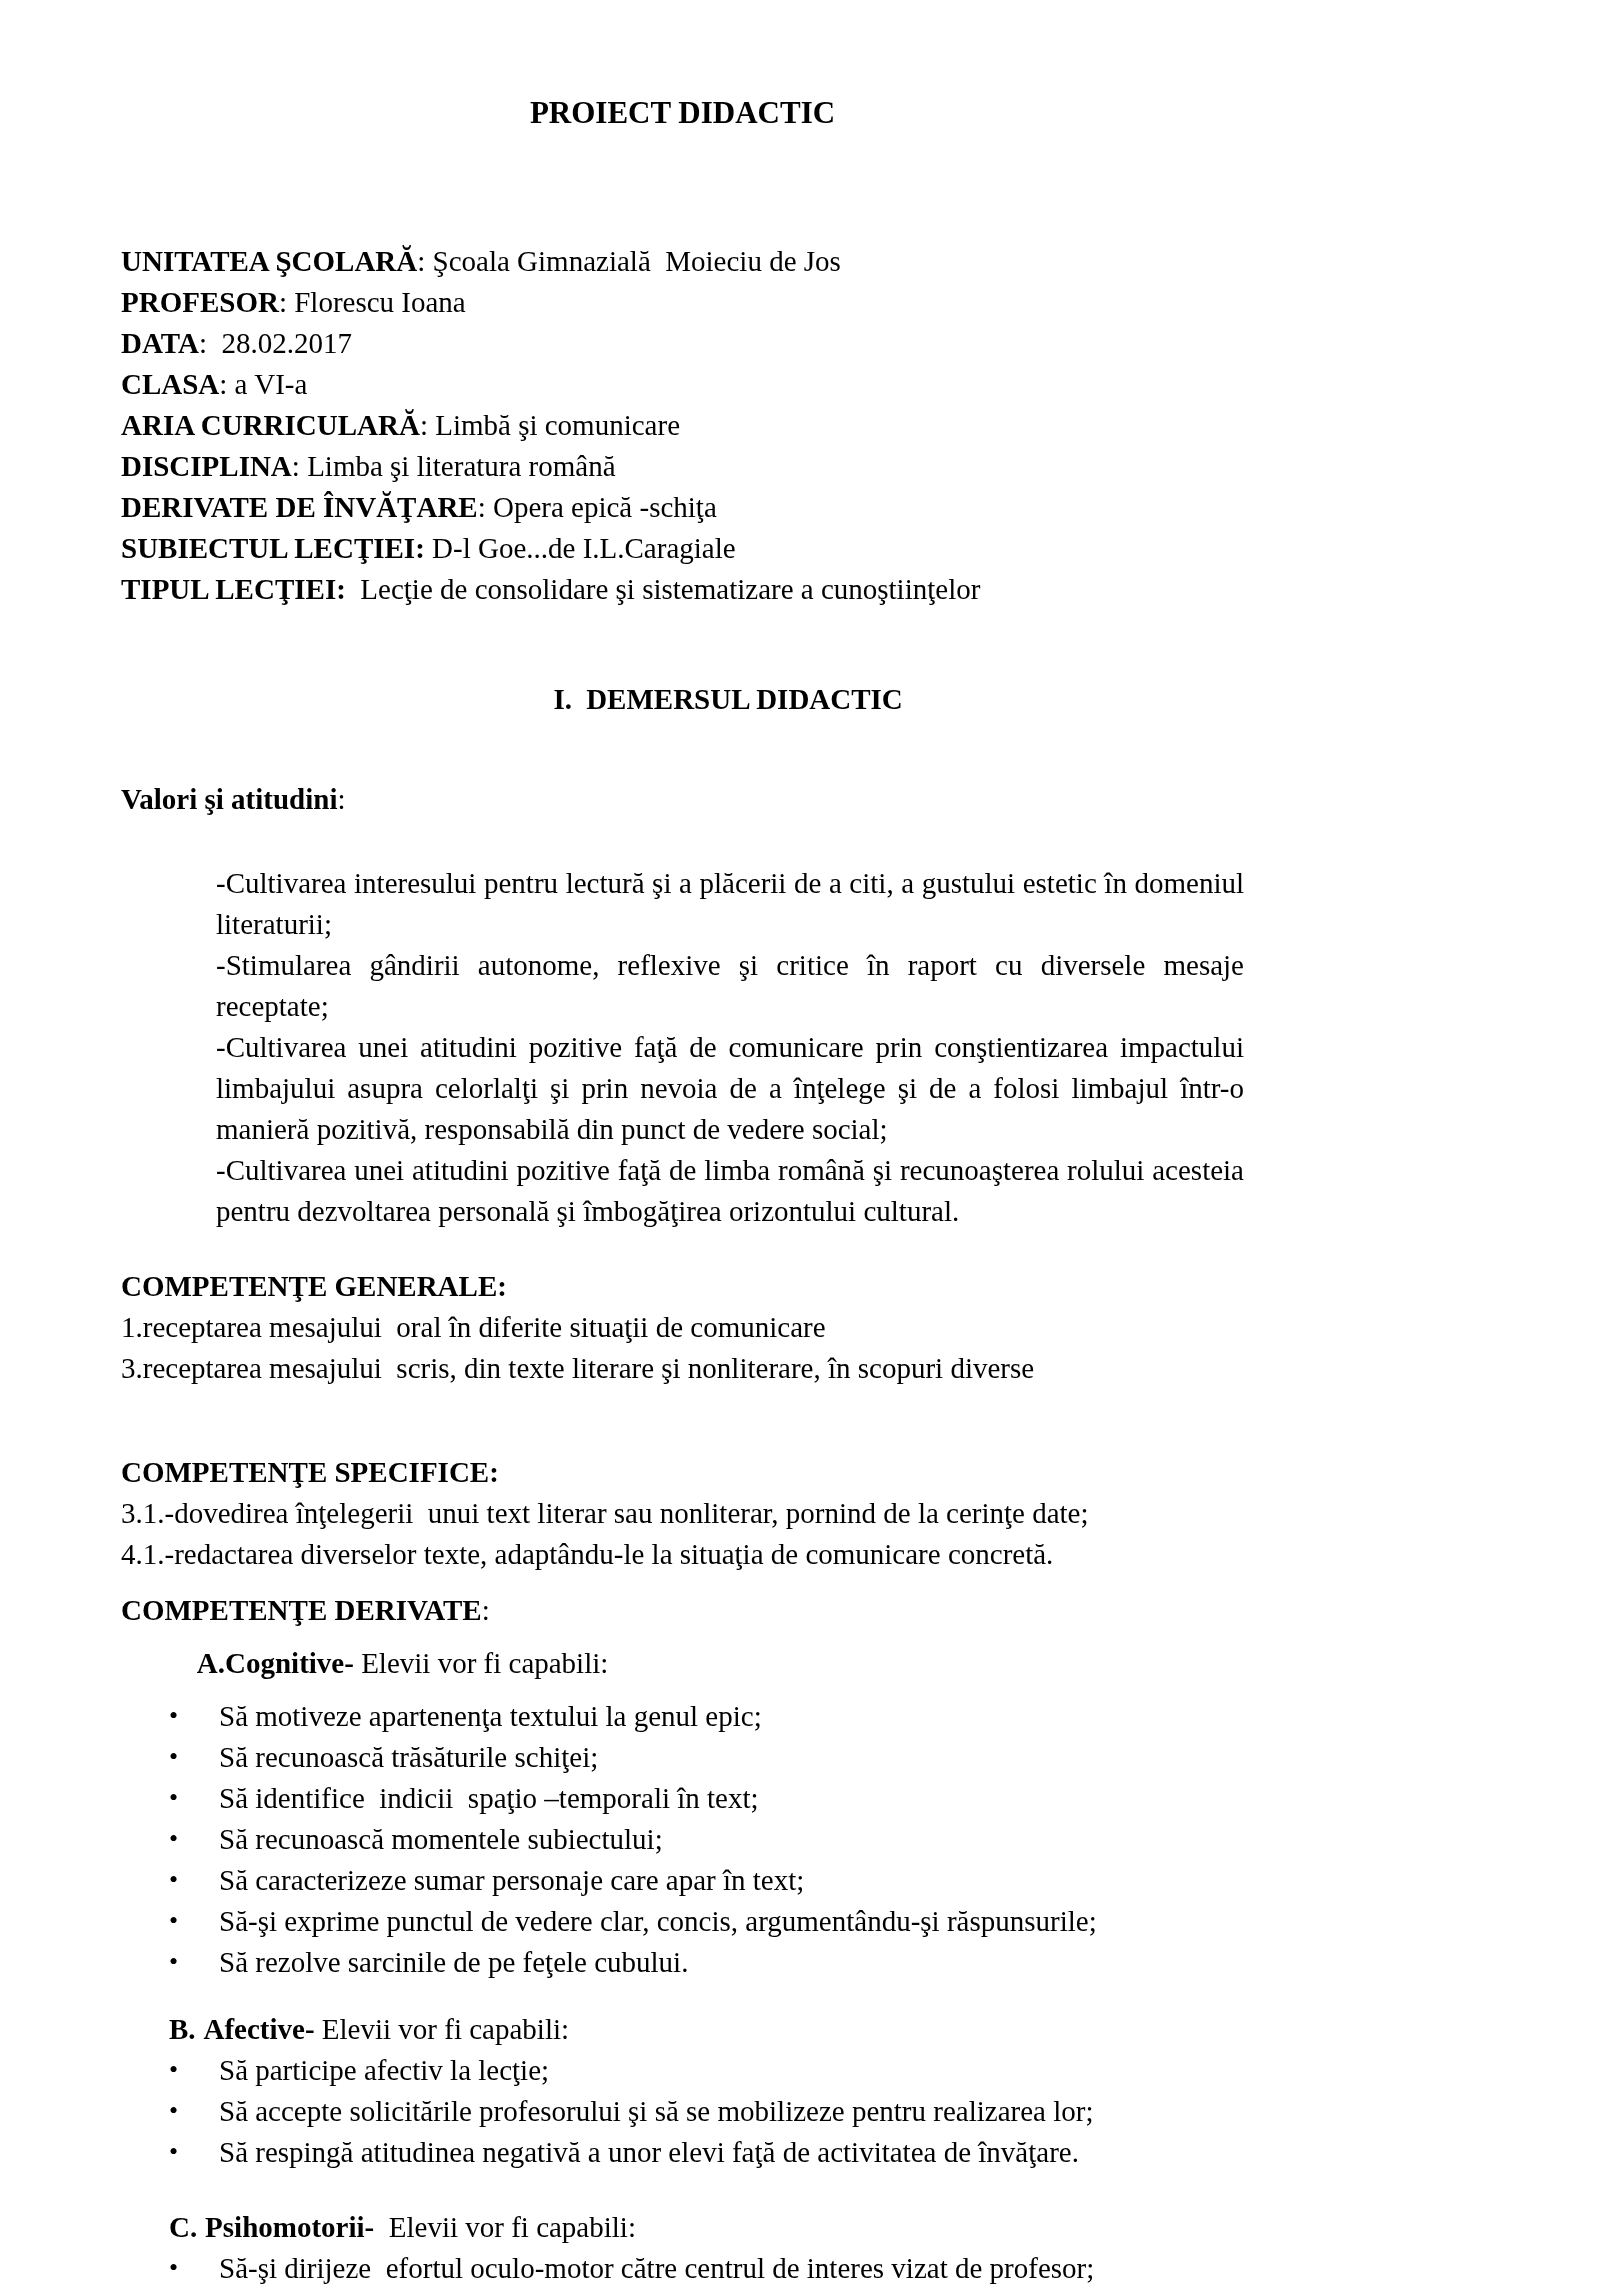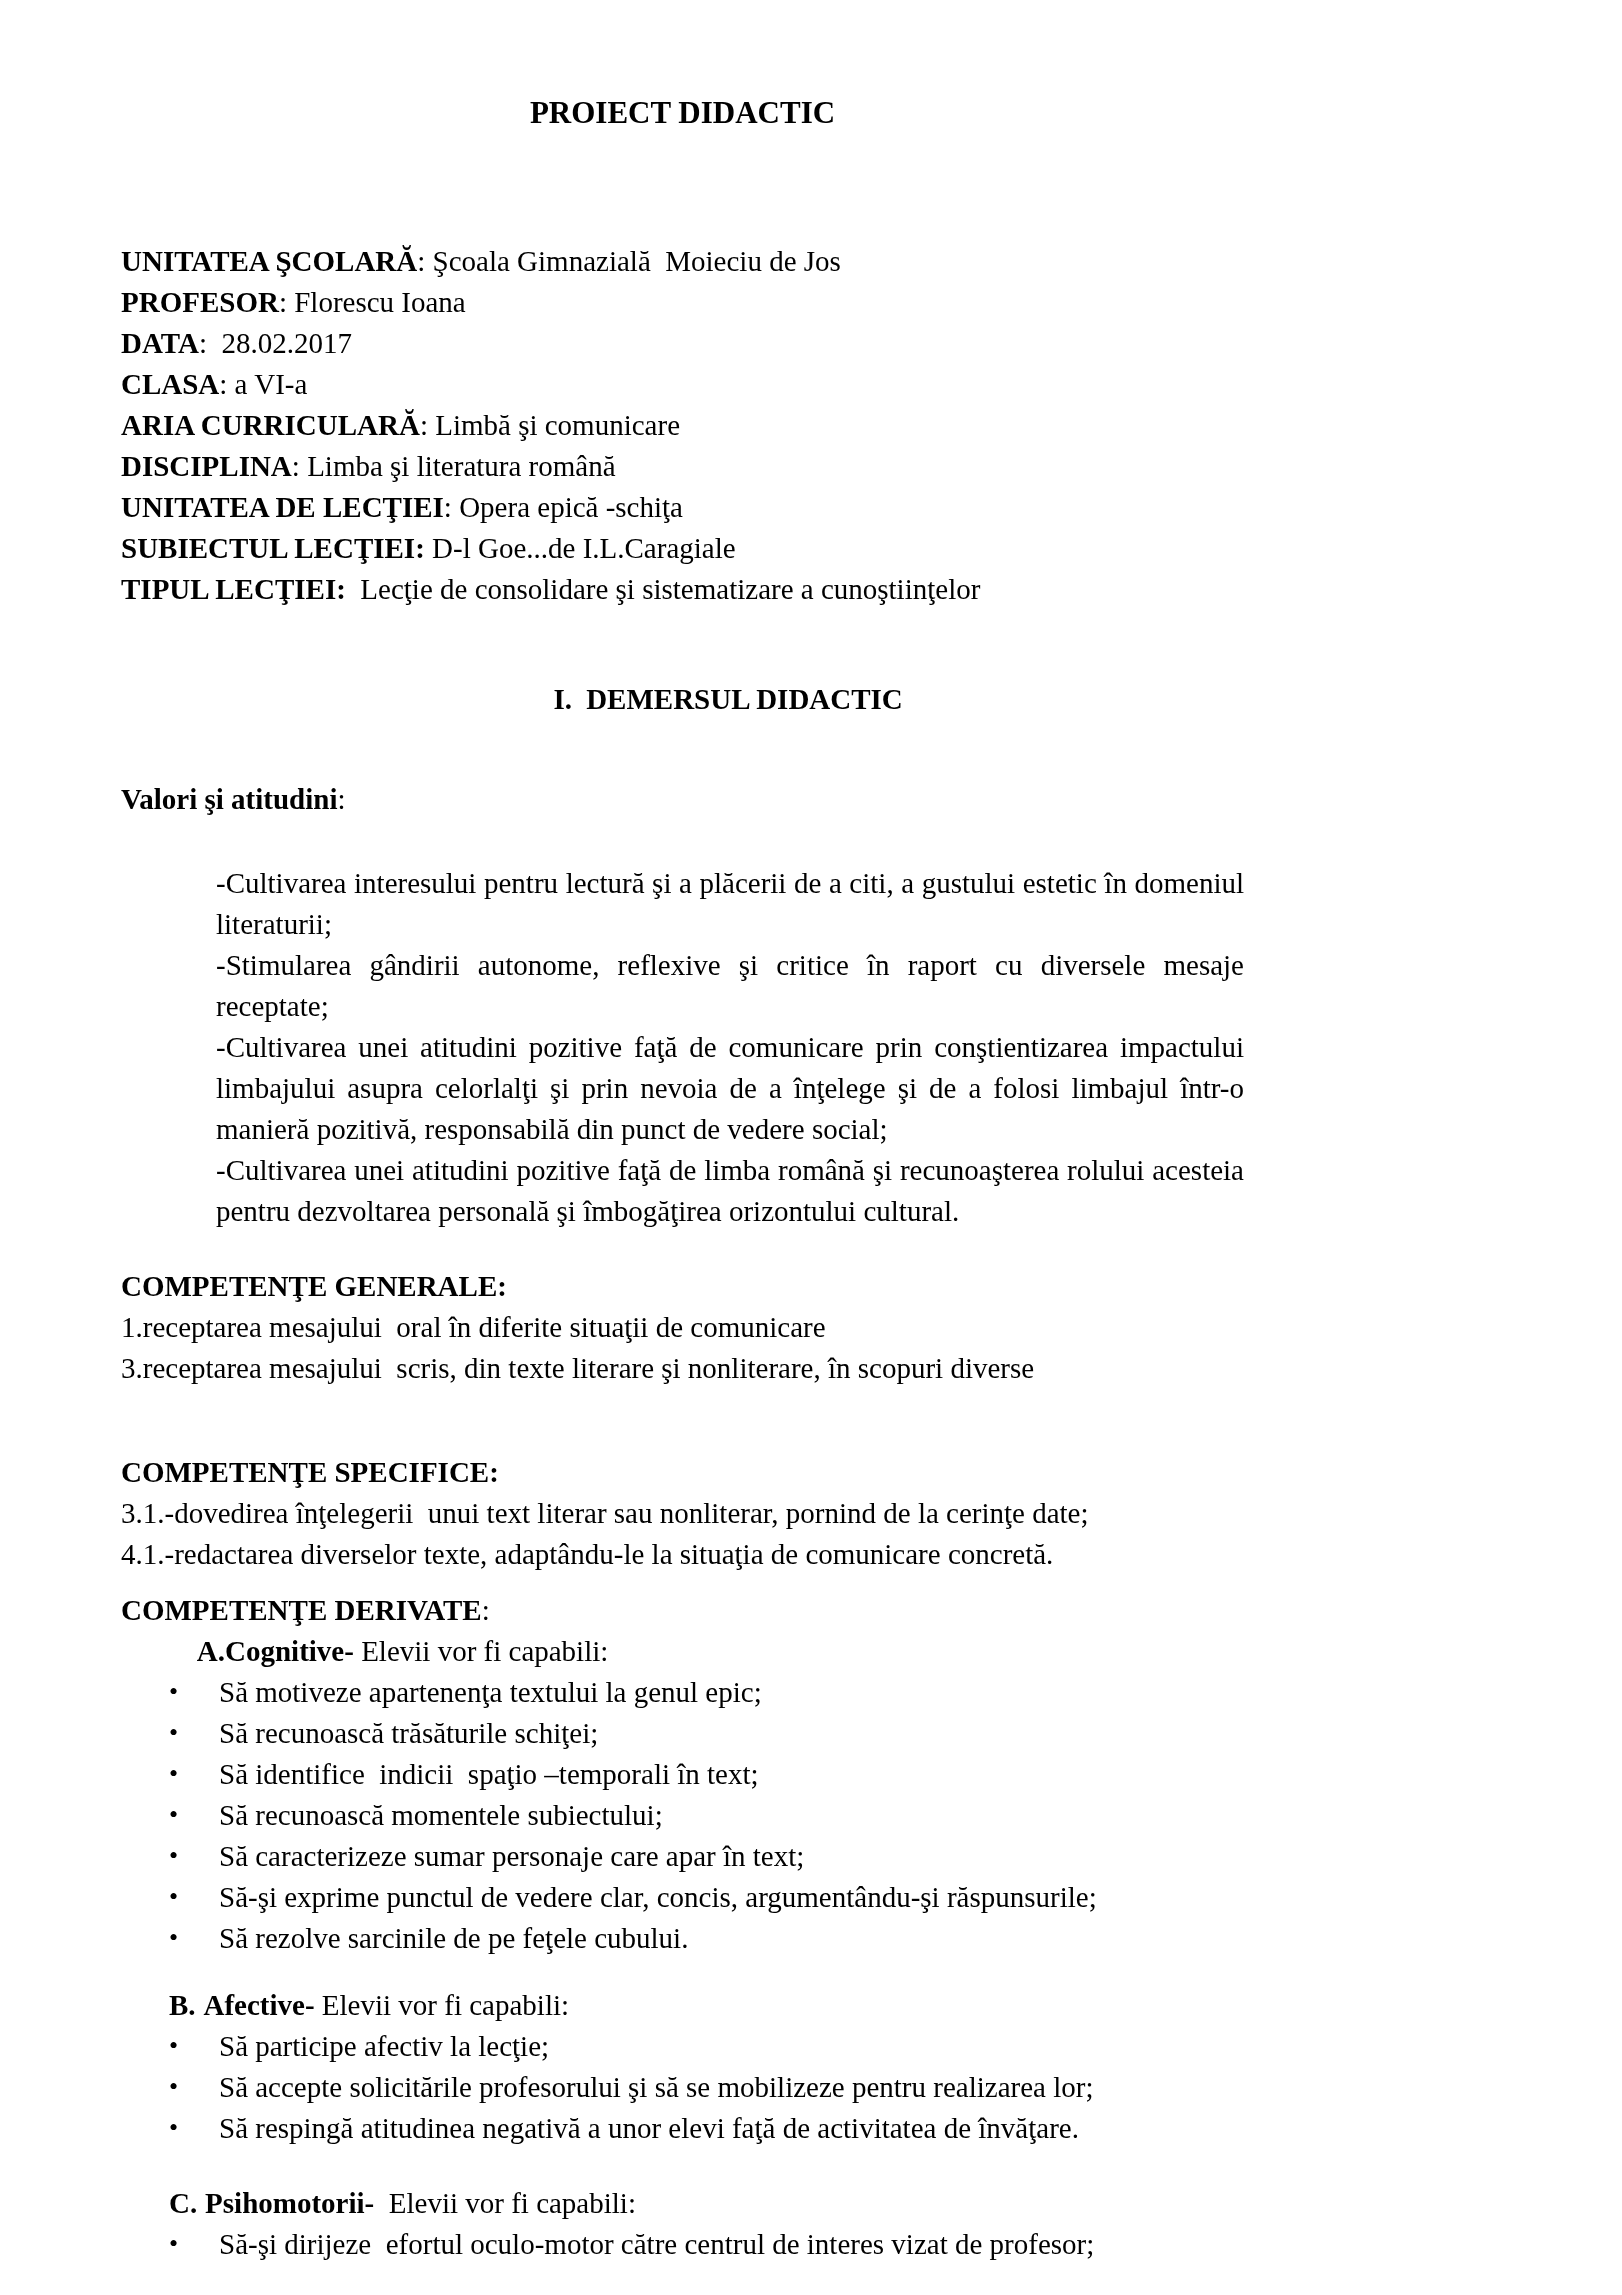--- a/index.html
+++ b/index.html
@@ -27,21 +27,21 @@
   .hline { margin: 0; white-space: pre; }
   .demersul { margin: 27.5px 0 0 48px; white-space: pre; font-weight: bold; text-align: center; }
   .dnum { display: inline-block; min-width: 47px; }
   .valori-head { margin: 18.3px 0 0 0; white-space: pre; }
   .valori-block { margin: 43px 0 0 95px; text-align: justify; }
   .vpara { margin: 0; }
   .sec-head { margin: 34px 0 0 0; white-space: pre; }
   .sec-head.sp { margin-top: 63px; }
   .sec-head.dv { margin-top: 15.7px; }
   .sec-item { margin: 0; white-space: pre; }
-  .group-head { margin: 0; white-space: pre; }
+  .group-head { margin: 12px; white-space: pre; }
   .group-head.ga { margin-left: 48px; }
   .group-head.gb { margin: 26px 0 0 48px; }
   .group-head.gc { margin: 34px 0 0 48px; }
   .ga .letter { display: inline-block; min-width: 56px; }
   .gb .letter, .gc .letter { margin-right: 7.9px; }
   .bullet-row { position: relative; margin: 0 0 0 98px; white-space: pre; }
   .bullet {
     position: absolute;
     left: -50px;
     top: -1.3px;
@@ -55,21 +55,21 @@
 
   <h1 class="title">PROIECT DIDACTIC</h1>
 
   <div>
     <p class="hline"><span class="b">UNITATEA ŞCOLARĂ</span><span>: Şcoala Gimnazială  Moieciu de Jos</span></p>
     <p class="hline"><span class="b">PROFESOR</span><span>: Florescu Ioana</span></p>
     <p class="hline"><span class="b">DATA</span><span>:  28.02.2017</span></p>
     <p class="hline"><span class="b">CLASA</span><span>: a VI-a</span></p>
     <p class="hline"><span class="b">ARIA CURRICULARĂ</span><span>: Limbă şi comunicare</span></p>
     <p class="hline"><span class="b">DISCIPLINA</span><span>: Limba şi literatura română</span></p>
-    <p class="hline"><span class="b">UNITATEA DE LECŢIEI</span><span>: Opera epică -schiţa</span></p>
+    <p class="hline"><span class="b">DERIVATE DE ÎNVĂŢARE</span><span>: Opera epică -schiţa</span></p>
     <p class="hline"><span class="b">SUBIECTUL LECŢIEI:</span><span> D-l Goe...de I.L.Caragiale</span></p>
     <p class="hline"><span class="b">TIPUL LECŢIEI:</span><span>  Lecţie de consolidare şi sistematizare a cunoştiinţelor</span></p>
   </div>
 
   <div class="demersul">
     <span class="dnum">I.</span><span>DEMERSUL DIDACTIC</span>
   </div>
 
   <p class="valori-head"><span class="b">Valori şi atitudini</span><span>:</span></p>
 

